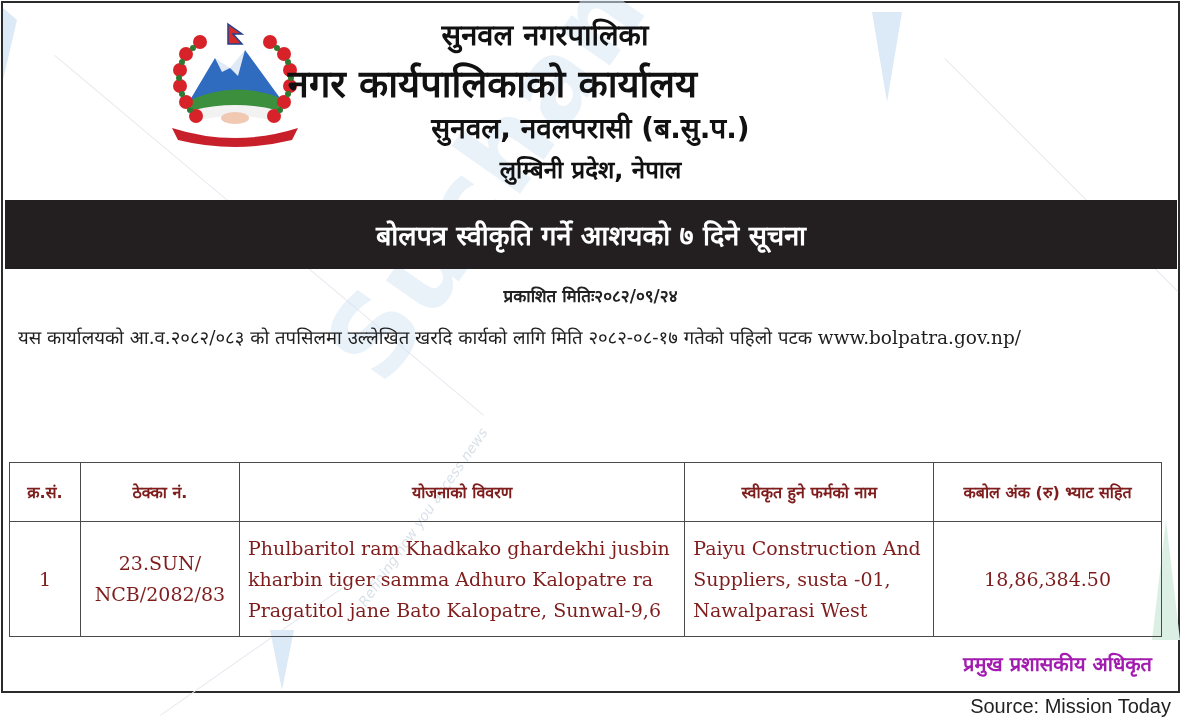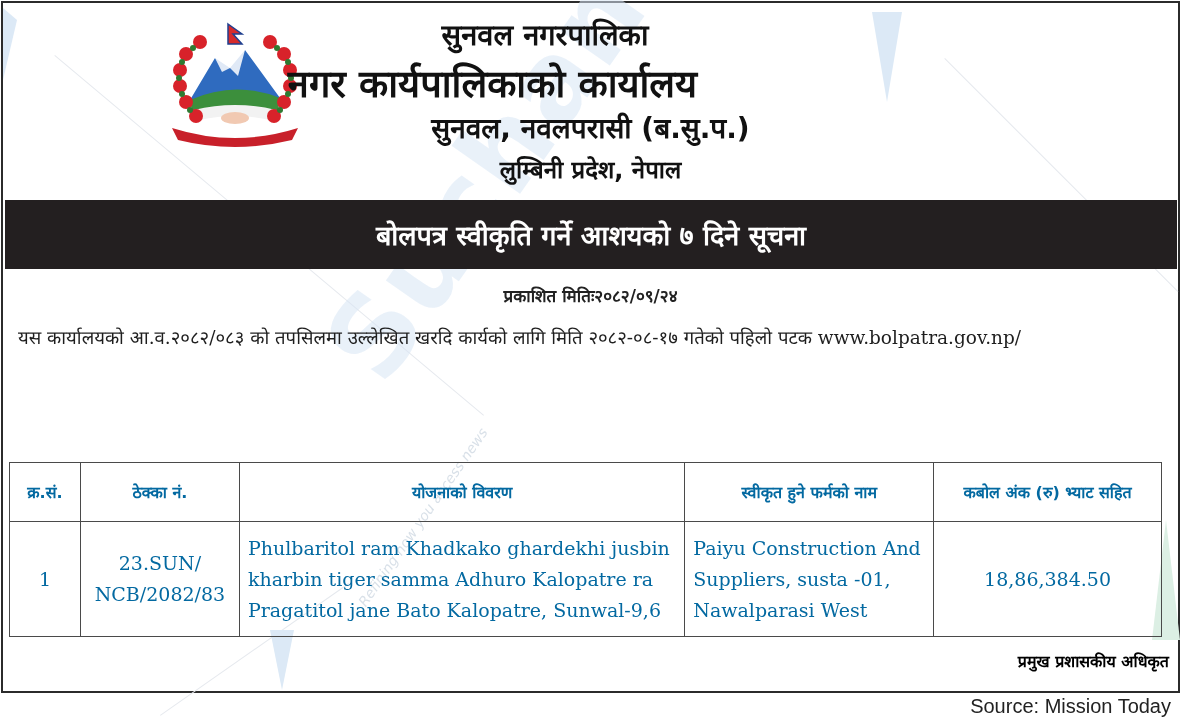--- a/index.html
+++ b/index.html
@@ -35,28 +35,28 @@
 
   .pubdate { position:absolute; left:0; width:1181px; text-align:center; top:284px;
              font-family:"DejaVu Sans", sans-serif; font-weight:bold; font-size:17px; color:#222; }
   .pubdate .lbl { }
 
   .para { position:absolute; left:18px; top:322px; width:1150px; font-size:18.5px; line-height:31px;
           color:#1e1e1e; text-align:justify; }
   .para .ln { display:block; white-space:nowrap; }
 
   table.bids { position:absolute; left:9px; top:462px; width:1153px; border-collapse:collapse;
-               font-size:19px; color:#0369a1; }
+               font-size:19px; color:#7f1d1d; }
   table.bids th, table.bids td { border:1.5px solid #4a4a4a; text-align:center; vertical-align:middle; }
   table.bids th { height:56px; font-family:"DejaVu Sans", sans-serif; font-weight:bold; font-size:16px; }
   table.bids td { height:112px; line-height:31px; }
   table.bids td.desc, table.bids td.firm { text-align:left; padding-left:8px; }
 
-  .signer { position:absolute; right:12px; top:650px; font-family:"DejaVu Sans", sans-serif;
-            font-weight:bold; font-size:16px; color:#000000; }
+  .signer { position:absolute; right:29px; top:650px; font-family:"DejaVu Sans", sans-serif;
+            font-weight:bold; font-size:20px; color:#a21caf; }
   .source { position:absolute; right:10px; top:695px; font-family:"Liberation Sans", sans-serif;
             font-size:20px; color:#222; }
 </style>
 </head>
 <body>
 
 <div class="frame"></div>
 
 <div class="wm-line" style="left:55px;top:55px;width:560px;transform:rotate(40deg);"></div>
 <div class="wm-line" style="left:945px;top:58px;width:330px;transform:rotate(45deg);"></div>

